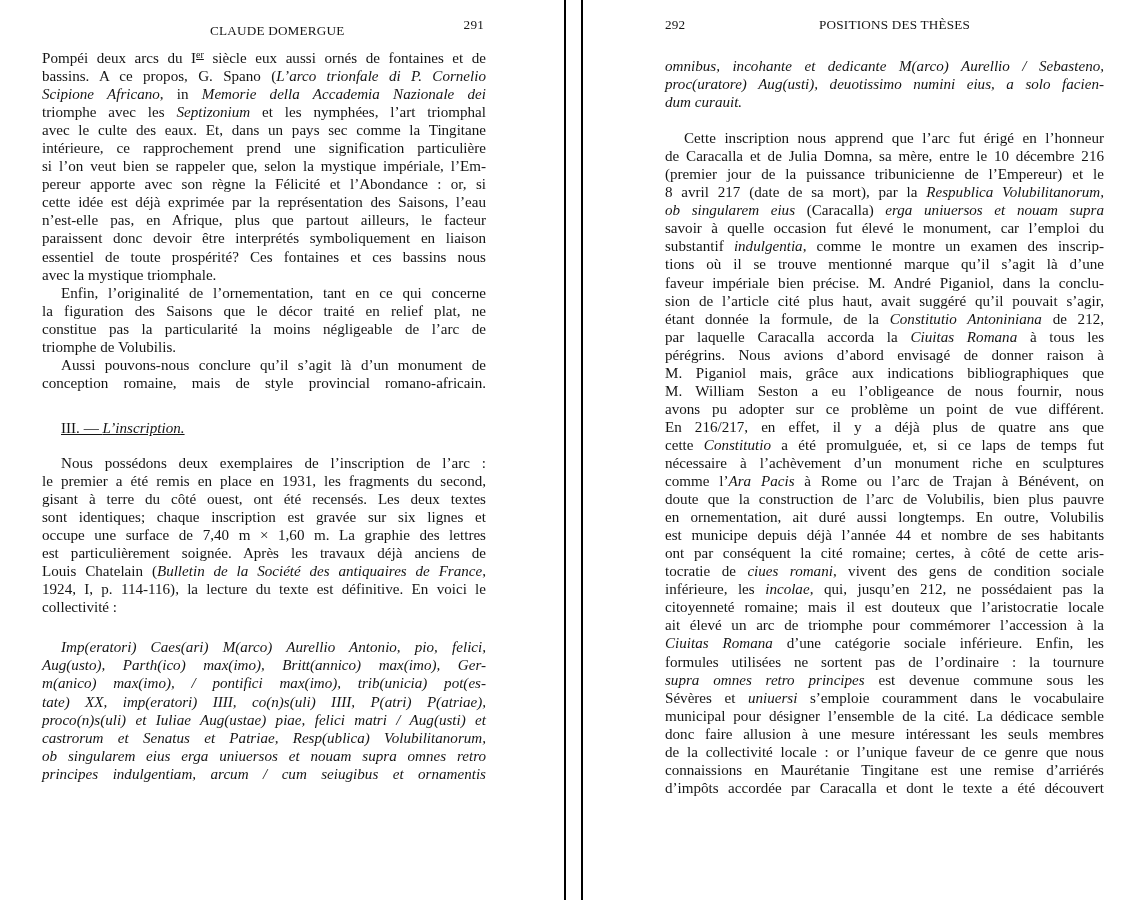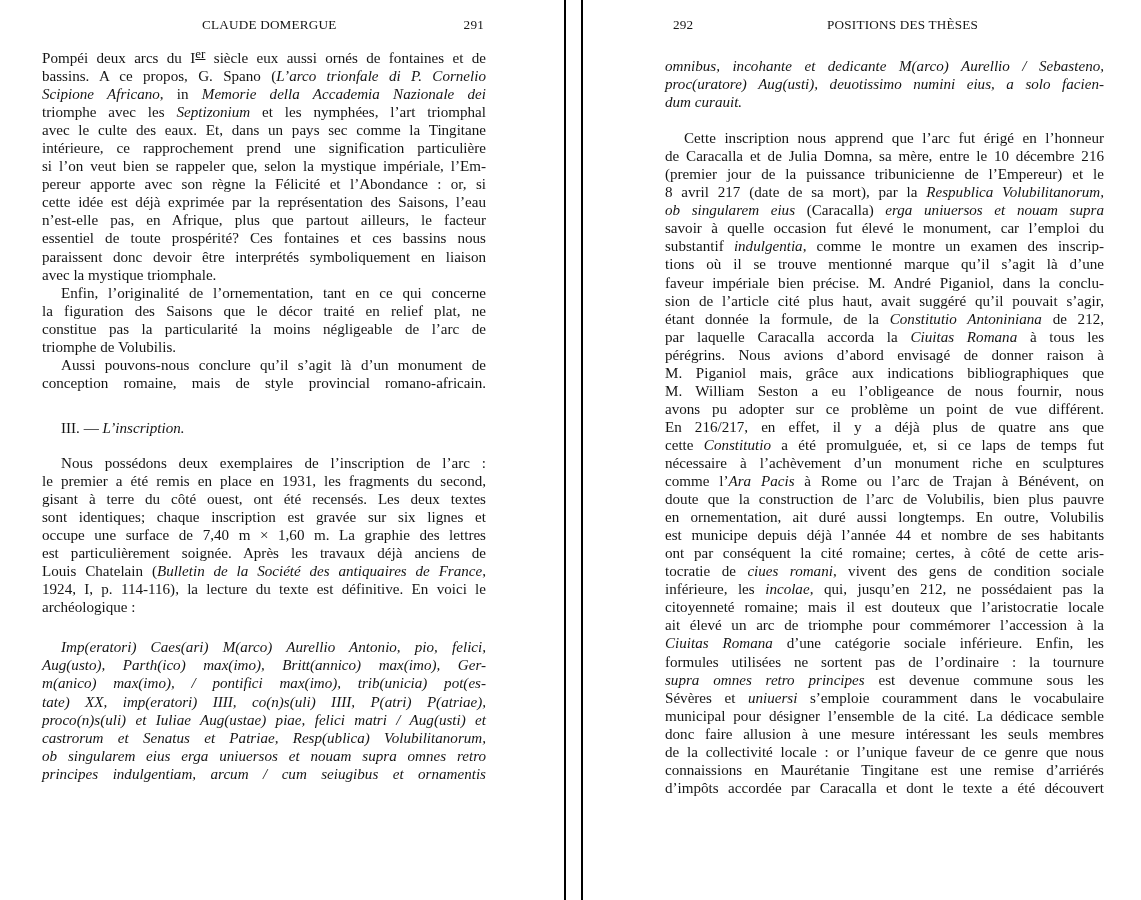--- a/index.html
+++ b/index.html
@@ -5,33 +5,33 @@
   html, body { margin: 0; padding: 0; background: #ffffff; }
   body { width: 1141px; height: 900px; position: relative; overflow: hidden;
          font-family: "Liberation Serif", "DejaVu Serif", serif; color: #141414; }
   .page { position: absolute; top: 0; }
   #page-left { left: 42px; width: 444px; }
   #page-right { left: 665px; width: 439px; }
   .running-head { position: absolute; top: 17px; height: 18px; font-size: 13.2px; letter-spacing: 0.2px; }
   .running-head .title { position: absolute; white-space: nowrap; }
   .running-head .num { position: absolute; white-space: nowrap; }
   #page-left .running-head { width: 444px; }
-  #page-left .running-head .title { left: 160px; }
+  #page-left .running-head .title { left: 168px; margin-top: 6px; }
   #page-left .running-head .num { right: 2px; }
-  #page-right .running-head { width: 439px; margin-left: 8px; }
+  #page-right .running-head { width: 439px; }
   #page-right .running-head .num { left: 0px; }
   #page-right .running-head .title { left: 154px; }
   .body { position: absolute; top: 49px; width: 100%; font-size: 15.1px; line-height: 18.05px; }
   .line { display: block; white-space: nowrap; height: 18.05px; text-align: justify; text-align-last: justify; }
   .line.last { text-align-last: left; }
   .line.indent { padding-left: 19px; }
   .gap { display: block; }
   i, .it { font-style: italic; margin-top: 8px; }
-  sup { font-size: 13px; vertical-align: 5px; line-height: 0; text-decoration: underline; }
-  .heading { padding-left: 19px; }
+  sup { font-size: 10px; vertical-align: 5px; line-height: 0; text-decoration: underline; }
+  .heading { padding-left: 19px; text-decoration: underline; }
   .divider { position: absolute; top: 0; width: 2px; height: 900px; background: #000; }
 </style>
 </head>
 <body>
 
 <div class="page" id="page-left">
   <div class="running-head">
     <span class="title">CLAUDE DOMERGUE</span>
     <span class="num">291</span>
   </div>
@@ -41,22 +41,22 @@
       <span class="line"><span>Pompéi deux arcs du </span><span style="font-variant:small-caps;">I</span><sup>er</sup><span> siècle eux aussi ornés de fontaines et de</span></span>
       <span class="line"><span>bassins. A ce propos, G. Spano (</span><i>L’arco trionfale di P. Cornelio</i></span>
       <span class="line"><i>Scipione Africano</i><span>, in </span><i>Memorie della Accademia Nazionale dei</i></span>
       <span class="line"><span>triomphe avec les </span><i>Septizonium</i><span> et les nymphées, l’art triomphal</span></span>
       <span class="line">avec le culte des eaux. Et, dans un pays sec comme la Tingitane</span>
       <span class="line">intérieure, ce rapprochement prend une signification particulière</span>
       <span class="line">si l’on veut bien se rappeler que, selon la mystique impériale, l’Em-</span>
       <span class="line">pereur apporte avec son règne la Félicité et l’Abondance : or, si</span>
       <span class="line">cette idée est déjà exprimée par la représentation des Saisons, l’eau</span>
       <span class="line">n’est-elle pas, en Afrique, plus que partout ailleurs, le facteur</span>
+      <span class="line">paraissent donc devoir être interprétés symboliquement en liaison</span>
       <span class="line">essentiel de toute prospérité? Ces fontaines et ces bassins nous</span>
-      <span class="line">paraissent donc devoir être interprétés symboliquement en liaison</span>
       <span class="line last">avec la mystique triomphale.</span>
     </div>
 
     <div>
       <span class="line indent">Enfin, l’originalité de l’ornementation, tant en ce qui concerne</span>
       <span class="line">la figuration des Saisons que le décor traité en relief plat, ne</span>
       <span class="line">constitue pas la particularité la moins négligeable de l’arc de</span>
       <span class="line last">triomphe de Volubilis.</span>
     </div>
 
@@ -71,21 +71,21 @@
 
     <div>
       <span class="line indent">Nous possédons deux exemplaires de l’inscription de l’arc :</span>
       <span class="line">le premier a été remis en place en 1931, les fragments du second,</span>
       <span class="line">gisant à terre du côté ouest, ont été recensés. Les deux textes</span>
       <span class="line">sont identiques; chaque inscription est gravée sur six lignes et</span>
       <span class="line">occupe une surface de 7,40 m × 1,60 m. La graphie des lettres</span>
       <span class="line">est particulièrement soignée. Après les travaux déjà anciens de</span>
       <span class="line"><span>Louis Chatelain (</span><i>Bulletin de la Société des antiquaires de France</i><span>,</span></span>
       <span class="line">1924, I, p. 114-116), la lecture du texte est définitive. En voici le</span>
-      <span class="line last">archéologique :</span>
+      <span class="line last">collectivité :</span>
     </div>
     <span class="gap" style="height:14px;"></span>
 
     <div class="it">
       <span class="line indent">Imp(eratori) Caes(ari) M(arco) Aurellio Antonio, pio, felici,</span>
       <span class="line">Aug(usto), Parth(ico) max(imo), Britt(annico) max(imo), Ger-</span>
       <span class="line">m(anico) max(imo), / pontifici max(imo), trib(unicia) pot(es-</span>
       <span class="line">tate) XX, imp(eratori) IIII, co(n)s(uli) IIII, P(atri) P(atriae),</span>
       <span class="line">proco(n)s(uli) et Iuliae Aug(ustae) piae, felici matri / Aug(usti) et</span>
       <span class="line">castrorum et Senatus et Patriae, Resp(ublica) Volubilitanorum,</span>

